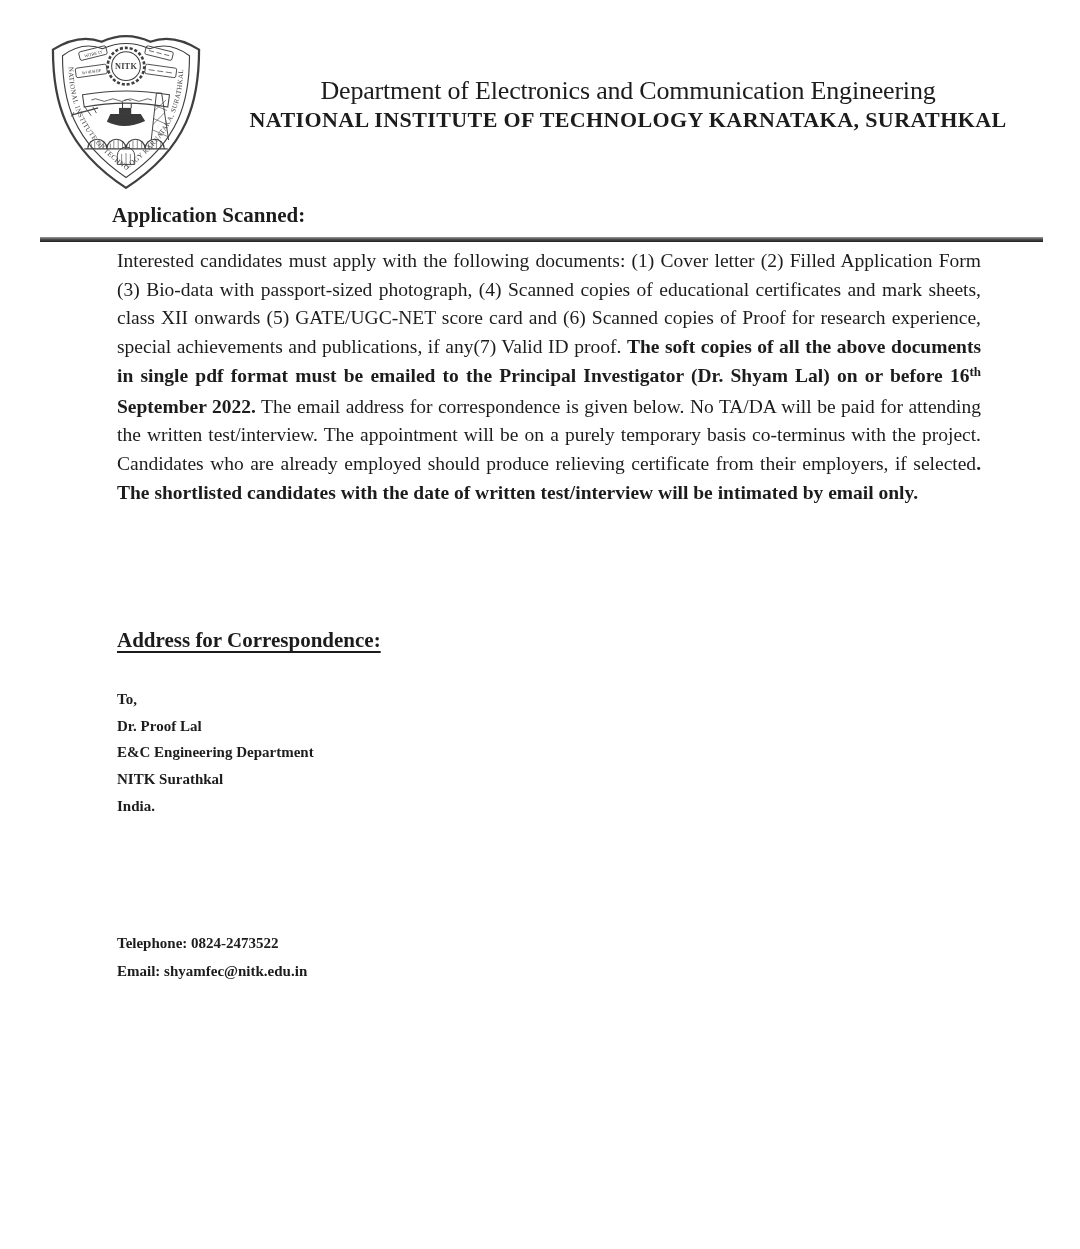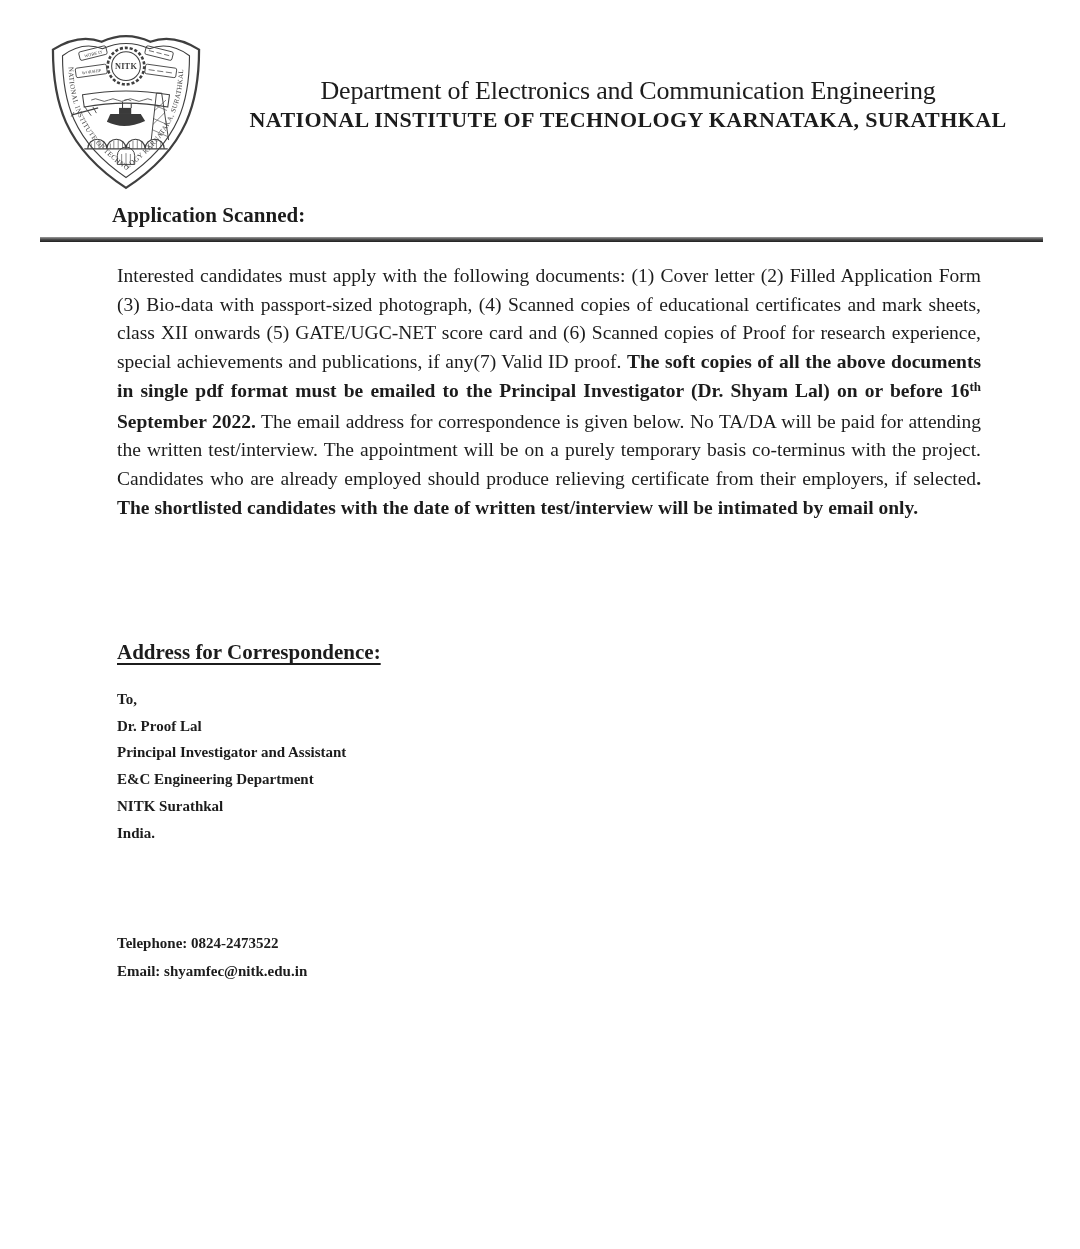--- a/index.html
+++ b/index.html
@@ -34,37 +34,36 @@
     position:absolute; left:112px; top:203px;
     font-size:21px; font-weight:bold;
   }
   .rule{
     position:absolute; left:40px; top:237px;
     width:1003px; height:5px;
     background:linear-gradient(to bottom,#9d9d9d 0%, #4e4e4e 45%, #1e1e1e 100%);
   }
   
   .body-par{
-    position:absolute; left:117px; top:262px; width:864px;
+    position:absolute; left:117px; top:247px; width:864px;
     font-size:19.5px; line-height:28.7px;
     text-align:justify; margin:0;
   }
   .body-par b{font-weight:bold;}
   .sup{
     font-size:13px; font-weight:bold;
     vertical-align:baseline; position:relative; top:-0.45em;
   }
   
   .addr-heading{
     position:absolute; left:117px; top:628px;
     font-size:21px; font-weight:bold;
     text-decoration:underline;
     text-decoration-thickness:2px;
     text-underline-offset:4px;
-    margin-top:12px;
   }
   .addr-block{
     position:absolute; left:117px; top:686px;
     font-size:15px; font-weight:bold; line-height:26.7px;
   }
   .contact-block{
     position:absolute; left:117px; top:930px;
     font-size:15px; font-weight:bold; line-height:27.5px;
   }
   
@@ -153,21 +152,20 @@
   <div class="section-heading">Application Scanned:</div>
   <div class="rule"></div>
 
   <p class="body-par"><span>Interested candidates must apply with the following documents: (1) Cover letter (2) Filled Application Form (3) Bio-data with passport-sized photograph, (4) Scanned copies of educational certificates and mark sheets, class XII onwards (5) GATE/UGC-NET score card and (6) Scanned copies of Proof for research experience, special achievements and publications, if any(7) Valid ID proof. </span><b>The soft copies of all the above documents in single pdf format must be emailed to the Principal Investigator (Dr. Shyam Lal) on or before  16</b><span class="sup">th</span><b> September 2022.</b><span> The email address for correspondence is given below.  No TA/DA will be paid for attending the written test/interview. The appointment will be on a purely temporary basis co-terminus with the project. Candidates who are already employed should produce relieving certificate from their employers, if selected</span><b>. The shortlisted candidates with the date of written test/interview will be intimated by email only.</b></p>
 
   <div class="addr-heading">Address for Correspondence:</div>
 
   <div class="addr-block">
     <div>To,</div>
     <div>Dr. Proof Lal</div>
-    <div>Principal Investigator and Assistant</div>
     <div>E&amp;C Engineering Department</div>
     <div>NITK Surathkal</div>
     <div>India.</div>
   </div>
 
   <div class="contact-block">
     <div>Telephone: 0824-2473522</div>
     <div>Email: shyamfec@nitk.edu.in</div>
   </div>
 

